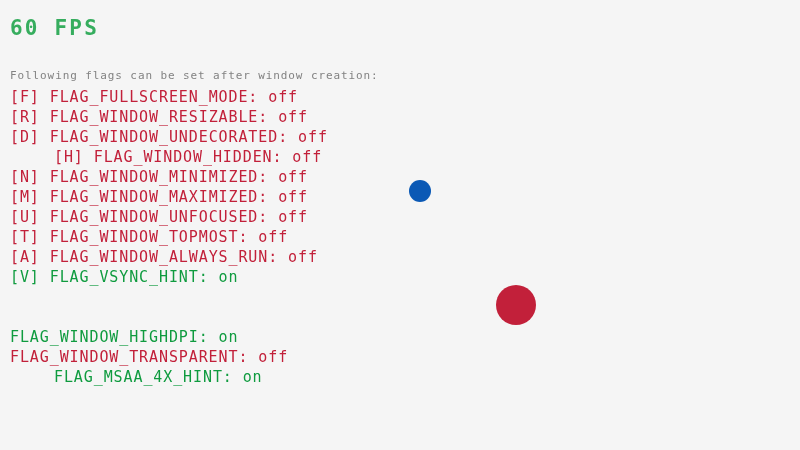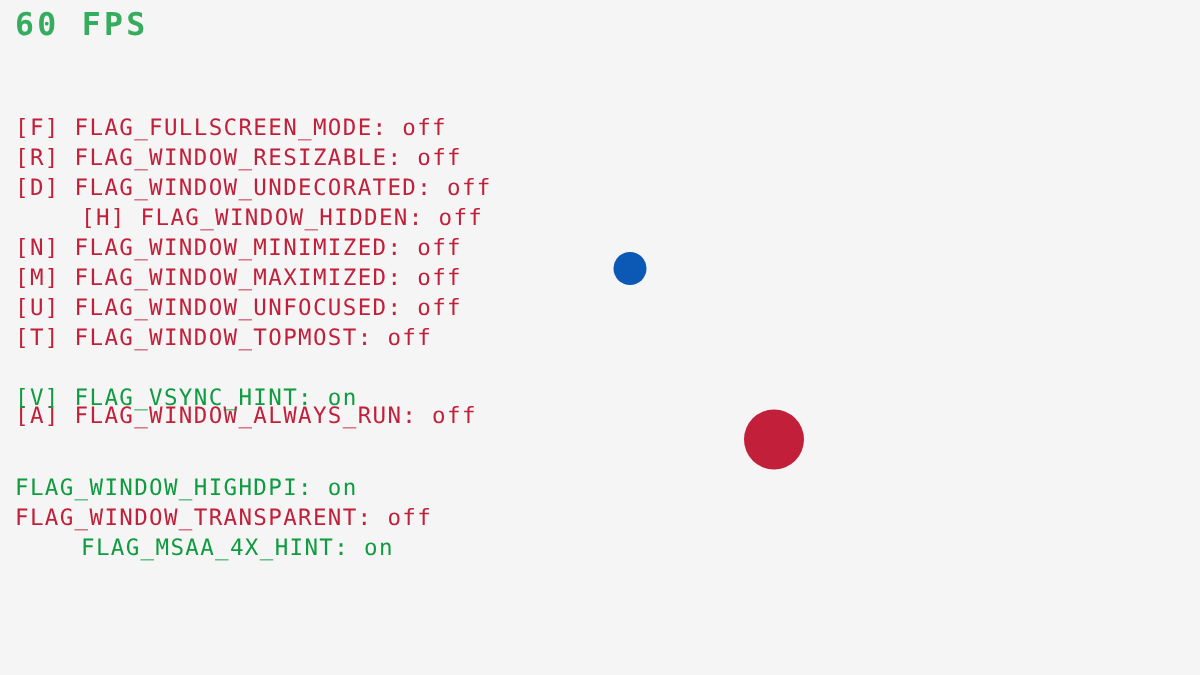--- a/index.html
+++ b/index.html
@@ -12,21 +12,21 @@
     height: 450px;
     background: #f5f5f5;
     font-family: "DejaVu Sans Mono", "Liberation Mono", monospace;
     overflow: hidden;
     position: relative;
     -webkit-font-smoothing: none;
   }
   #screen {
     position: absolute;
     left: 0;
-    top: 0;
+    top: 12px;
     width: 800px;
     height: 384px;
     background: #f5f5f5;
   }
 
   
   .txt {
     position: absolute;
     white-space: pre;
     letter-spacing: 0.9px;
@@ -110,31 +110,32 @@
   }
 </style>
 </head>
 <body style="background: rgb(245, 245, 245);">
 
 <div id="screen" style="background: rgb(245, 245, 245);">
 
   <div class="txt" id="fps-counter" style="color: rgb(54, 173, 94);">60 FPS</div>
 
 
+  <div class="txt section-heading" id="heading-after" style="color: rgb(130, 130, 130);">Following flags can be set after window creation:</div>
 
   <div id="runtime-flag-list">
       <div class="flag-row" style="top: 78px;"><span class="key st-off">[F] </span><span class="name st-off">FLAG_FULLSCREEN_MODE: </span><span class="state st-off">off</span></div>
       <div class="flag-row" style="top: 98px;"><span class="key st-off">[R] </span><span class="name st-off">FLAG_WINDOW_RESIZABLE: </span><span class="state st-off">off</span></div>
       <div class="flag-row" style="top: 118px;"><span class="key st-off">[D] </span><span class="name st-off">FLAG_WINDOW_UNDECORATED: </span><span class="state st-off">off</span></div>
       <div class="flag-row" style="top: 138px; margin-left: 44px;"><span class="key st-off">[H] </span><span class="name st-off">FLAG_WINDOW_HIDDEN: </span><span class="state st-off">off</span></div>
       <div class="flag-row" style="top: 158px;"><span class="key st-off">[N] </span><span class="name st-off">FLAG_WINDOW_MINIMIZED: </span><span class="state st-off">off</span></div>
       <div class="flag-row" style="top: 178px; text-align: center;"><span class="key st-off">[M] </span><span class="name st-off">FLAG_WINDOW_MAXIMIZED: </span><span class="state st-off">off</span></div>
       <div class="flag-row" style="top: 198px;"><span class="key st-off">[U] </span><span class="name st-off">FLAG_WINDOW_UNFOCUSED: </span><span class="state st-off">off</span></div>
       <div class="flag-row" style="top: 218px;"><span class="key st-off">[T] </span><span class="name st-off">FLAG_WINDOW_TOPMOST: </span><span class="state st-off">off</span></div>
-      <div class="flag-row" style="top: 238px; margin-top: 32px;"><span class="key st-off">[A] </span><span class="name st-off">FLAG_WINDOW_ALWAYS_RUN: </span><span class="state st-off">off</span></div>
+      <div class="flag-row" style="top: 238px;"><span class="key st-off">[A] </span><span class="name st-off">FLAG_WINDOW_ALWAYS_RUN: </span><span class="state st-off">off</span></div>
       <div class="flag-row" style="top: 258px;"><span class="key st-on">[V] </span><span class="name st-on">FLAG_VSYNC_HINT: </span><span class="state st-on">on</span></div>
     </div>
 
 
   <div id="startup-flag-list">
       <div class="flag-row" style="top: 318px;"><span class="name st-on">FLAG_WINDOW_HIGHDPI: </span><span class="state st-on">on</span></div>
       <div class="flag-row" style="top: 338px;"><span class="name st-off">FLAG_WINDOW_TRANSPARENT: </span><span class="state st-off">off</span></div>
       <div class="flag-row" style="top: 358px; margin-left: 44px;"><span class="name st-on">FLAG_MSAA_4X_HINT: </span><span class="state st-on">on</span></div>
     </div>
 

